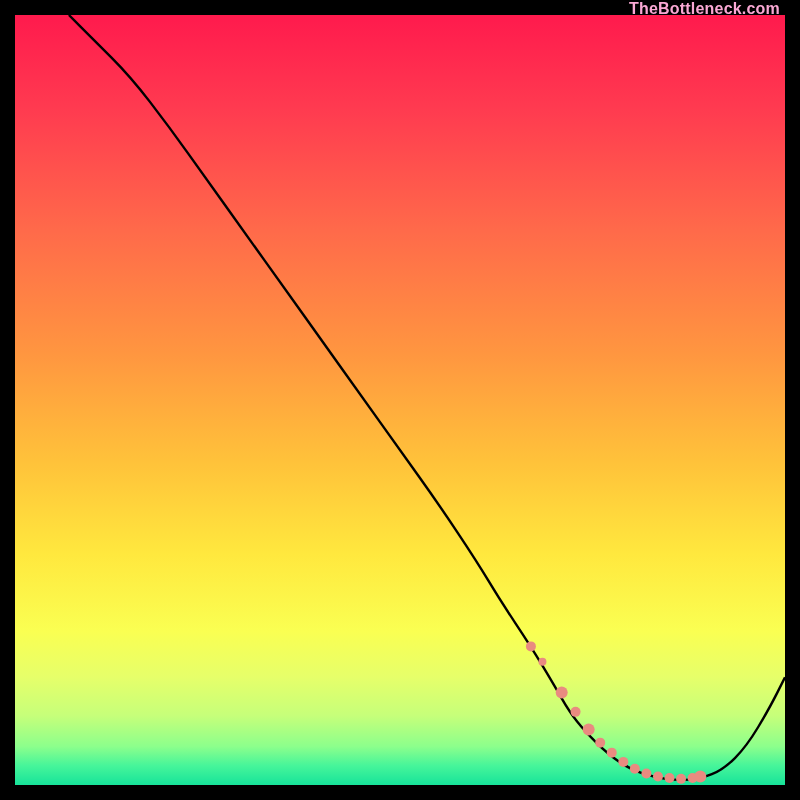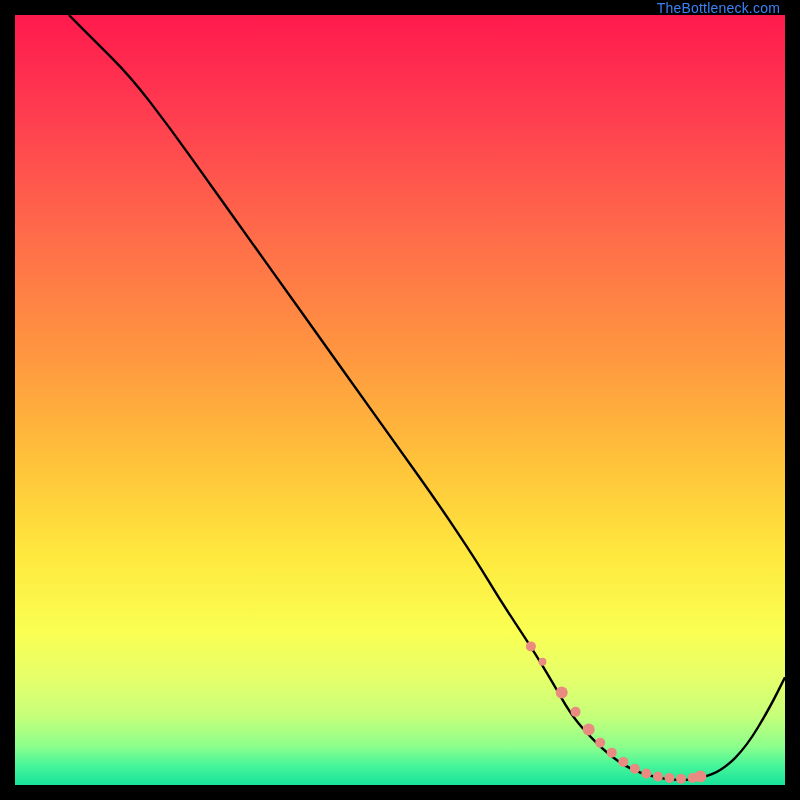--- a/index.html
+++ b/index.html
@@ -16,23 +16,23 @@
     left: 15px;
     top: 15px;
     width: 770px;
     height: 770px;
     background: #000;
   }
   .attribution {
     position: absolute;
     top: 0;
     right: 20px;
-    font-size: 14px;
-    font-weight: 400;
-    color: #3b82f6;
+    font-size: 16px;
+    font-weight: 700;
+    color: #f9a8d4;
     letter-spacing: 0.2px;
     z-index: 20;
   }
   svg.chart {
     position: absolute;
     left: 15px;
     top: 15px;
     width: 770px;
     height: 770px;
     display: block;

